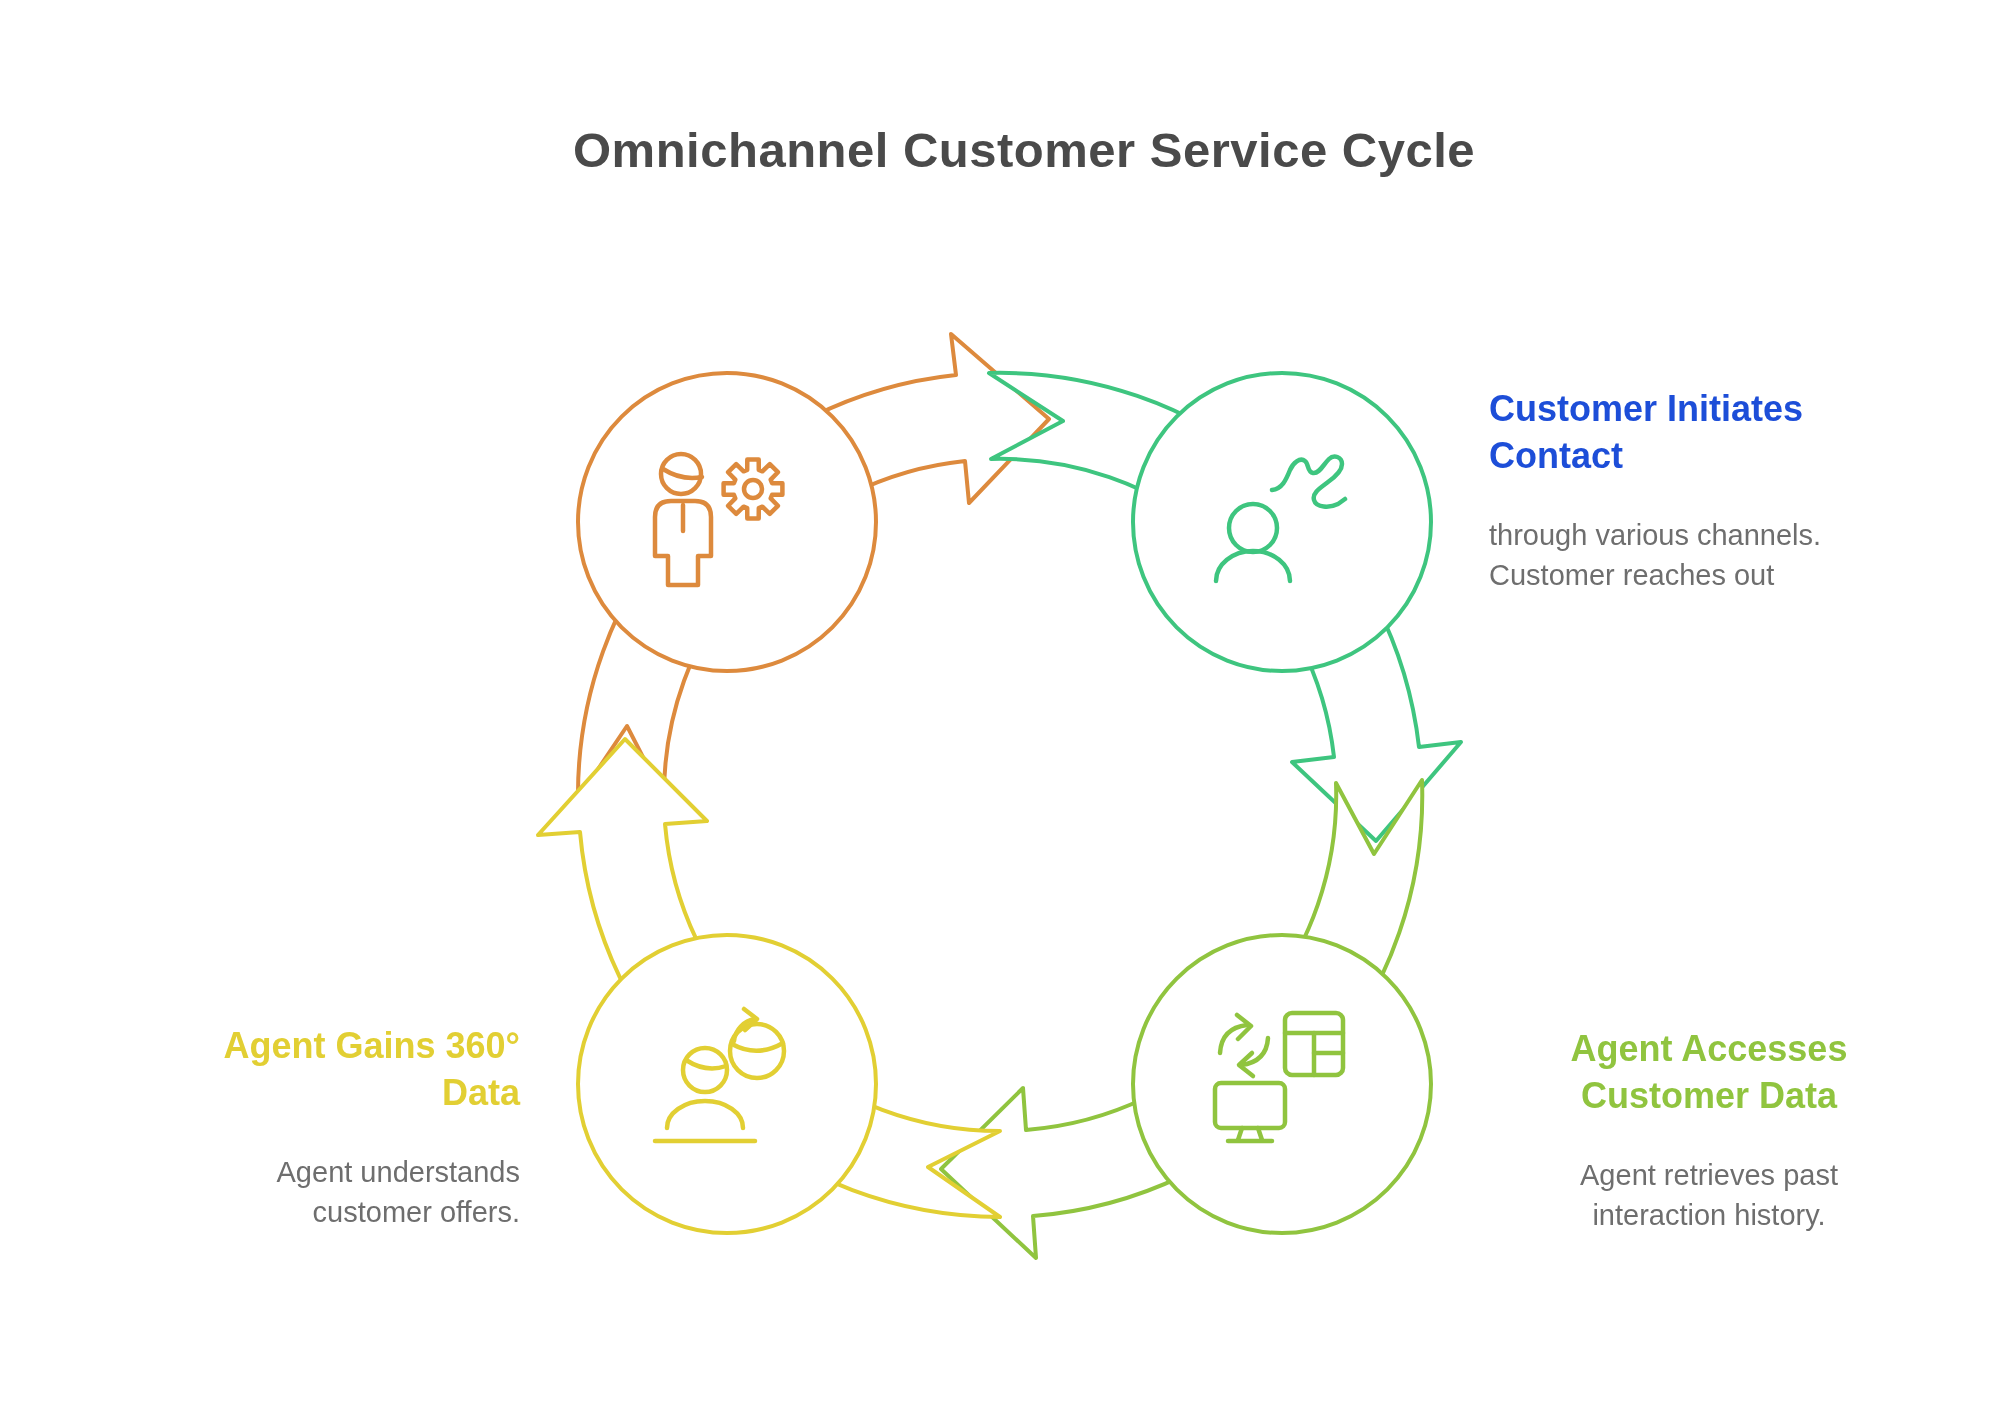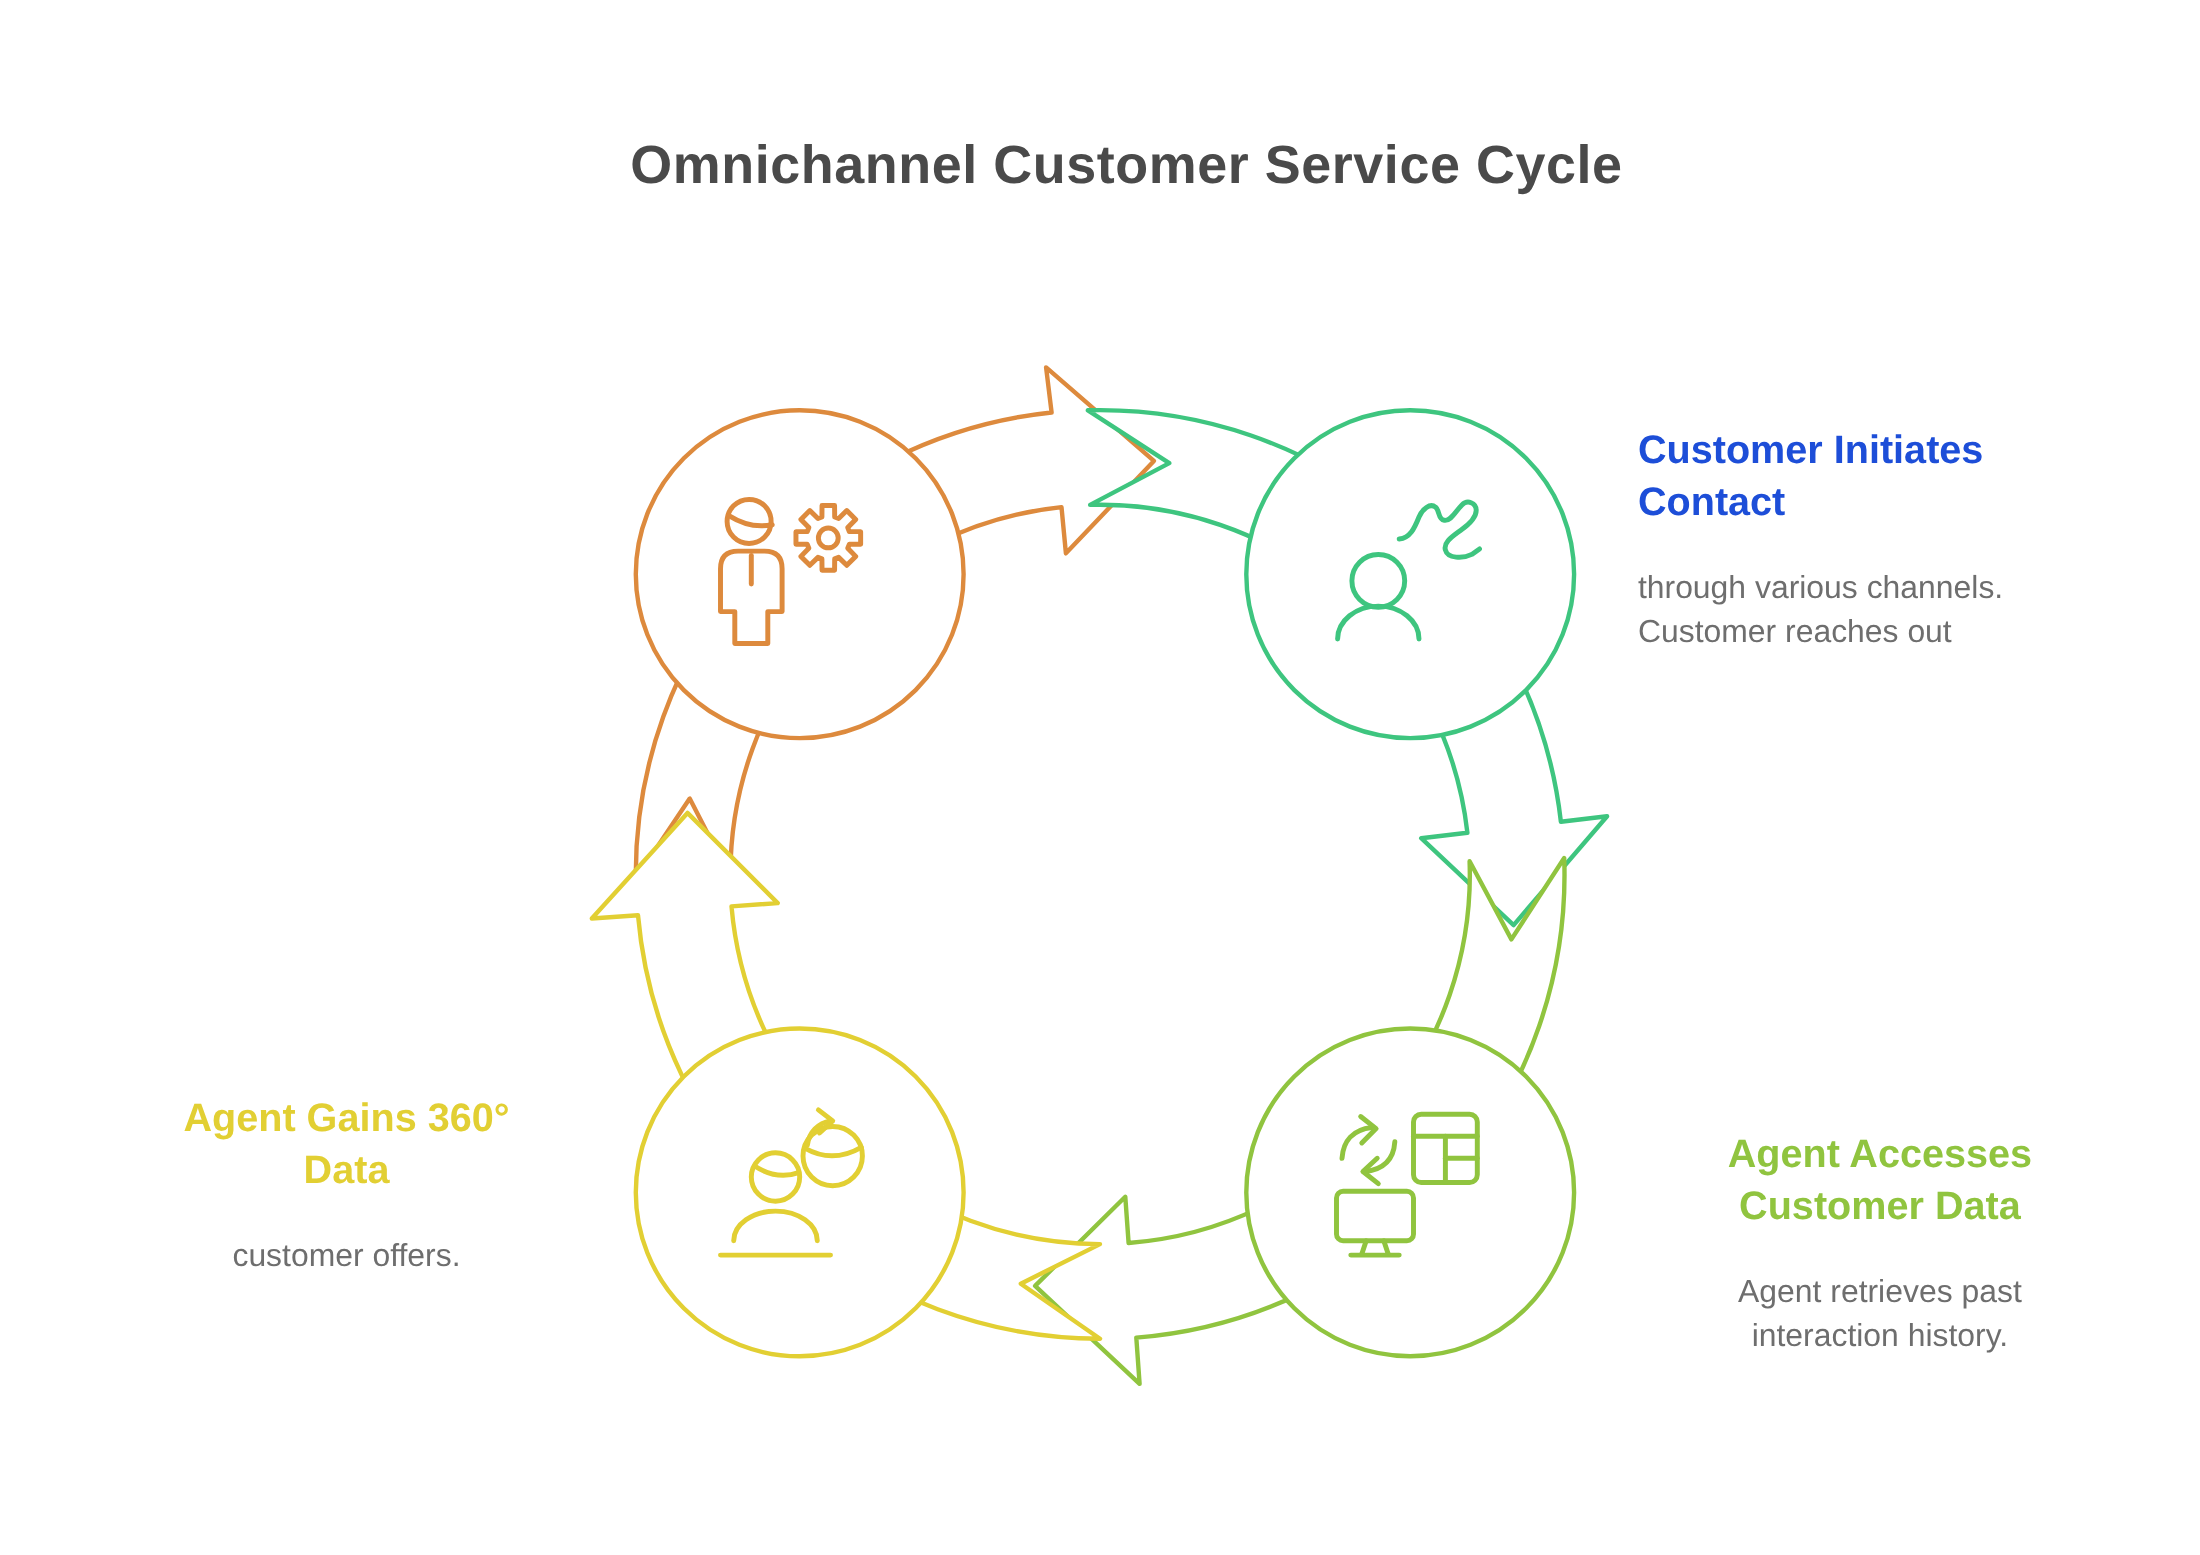--- a/index.html
+++ b/index.html
@@ -12,21 +12,21 @@
     font-size:49px; font-weight:700; color:#4a4a4a; letter-spacing:0.5px;
   }
   .diagram { position:absolute; left:0; top:0; }
   .step { position:absolute; }
   .step h2 { margin:0; font-size:36px; line-height:47px; font-weight:700; }
   .step p  { margin:36px 0 0 0; font-size:29px; line-height:40px; color:#6e6e6e; font-weight:400; }
   .step span { display:block; }
   .step-tl { left:110px;  top:385px;  width:410px; text-align:right; }
   .step-tr { left:1489px; top:385px;  width:440px; text-align:left; }
   .step-br { left:1489px; top:1025px; width:440px; text-align:center; }
-  .step-bl { left:110px;  top:992px; width:410px; text-align:center; }
+  .step-bl { left:110px;  top:1022px; width:410px; text-align:right; }
   .c-orange h2 { color:#dd8a3d; }
   .c-green  h2 { color:#1d4ed8; }
   .c-lime   h2 { color:#90c43f; }
   .c-yellow h2 { color:#e2cf33; }
   .band   { fill:#ffffff; stroke-width:4;   stroke-linejoin:round; }
   .node   { fill:#ffffff; stroke-width:4; }
   .ic     { fill:none; stroke-width:4.5; stroke-linecap:round; stroke-linejoin:round; }
 </style>
 </head>
 <body>
@@ -120,18 +120,19 @@
       <span>interaction history.</span>
     </p>
   </div>
 
   <div class="step step-bl c-yellow">
     <h2>
       <span>Agent Gains 360°</span>
       <span>Data</span>
     </h2>
     <p>
+      <span>Agent understands</span>
       <span>customer offers.</span>
     </p>
   </div>
 
 
 </div>
 
 </body></html>

